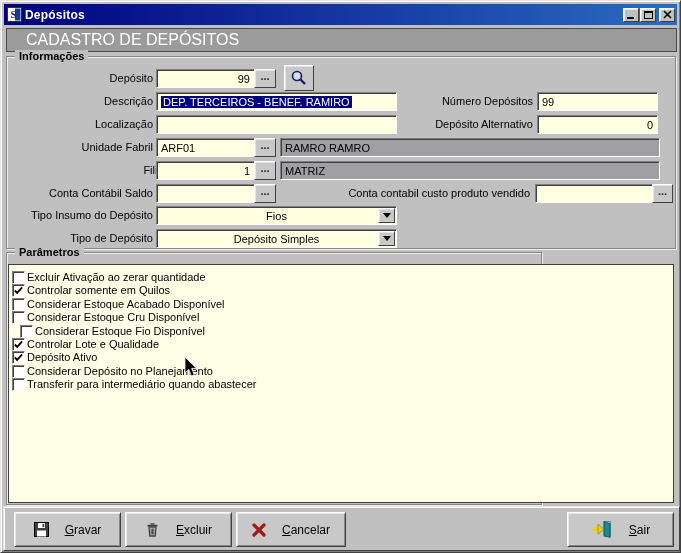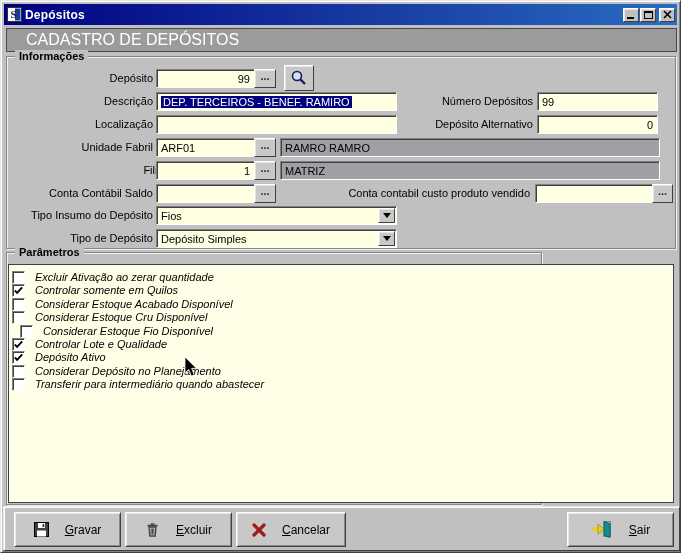--- a/index.html
+++ b/index.html
@@ -54,36 +54,36 @@
   .browse-btn { position:absolute; height:19px; width:22px; background:#c8c8c8;
                 border:1px solid; border-color:#fff #404040 #404040 #fff;
                 box-shadow: inset 1px 1px 0 #e4e4e4; text-align:center; line-height:13px;
                 color:#2a2a2a; font-weight:bold; }
   .tool-btn { position:absolute; width:30px; height:26px; background:#c8c8c8;
               border:1px solid; border-color:#fff #404040 #404040 #fff;
               box-shadow: inset 1px 1px 0 #e4e4e4;
               display:flex; align-items:center; justify-content:center; }
   .combo { position:absolute; height:19px; background:var(--fld,#ffffe1);
            border:1px solid; border-color:#808080 #fff #fff #808080;
-           box-shadow: inset 1px 1px 0 #404040; line-height:16px; padding:1px 4px; }
+           box-shadow: inset 1px 1px 0 #404040; line-height:16px; padding:1px 4px;text-align:center; }
   .combo-arrow { position:absolute; top:1px; right:1px; bottom:1px; width:17px;
                  background:#c8c8c8; border:1px solid; border-color:#fff #404040 #404040 #fff;
                  box-shadow: inset 1px 1px 0 #e4e4e4;
                  display:flex; align-items:center; justify-content:center; }
   .tri-down { width:0; height:0; border-left:4px solid transparent;
               border-right:4px solid transparent; border-top:5px solid #000; }
 
   
   .params-panel { position:absolute; left:1px; top:11px; width:666px; height:239px;
                   background:var(--pnl,#ffffe8); border:1px solid #404040; overflow:hidden; }
   .cb-row { position:absolute; left:3px; height:13px; display:flex; align-items:center; }
   .cb-box { width:13px; height:13px; background:#fff; border:1px solid;
             border-color:#808080 #fff #fff #808080; box-shadow: inset 1px 1px 0 #404040;
             flex:0 0 auto; display:flex; align-items:center; justify-content:center; }
-  .cb-label { margin-left:10px; line-height:13px; white-space:nowrap;font-style:italic; }
+  .cb-label { margin-left:2px; line-height:13px; white-space:nowrap; }
 
   
   .bottom-panel { position:absolute; left:2px; top:505px; width:677px; height:45px;
                   background:var(--chrome,#c0c0c0); border:1px solid;
                   border-color:#e8e8e8 #404040 #404040 #e8e8e8;
                   box-shadow: inset 1px 1px 0 #fff; }
   .action-btn { position:absolute; top:5px; height:35px; background:#c8c8c8;
                 border:1px solid; border-color:#fff #404040 #404040 #fff;
                 box-shadow: inset 1px 1px 0 #e8e8e8, inset -1px -1px 0 #888;
                 display:flex; align-items:center; justify-content:center; gap:16px;

